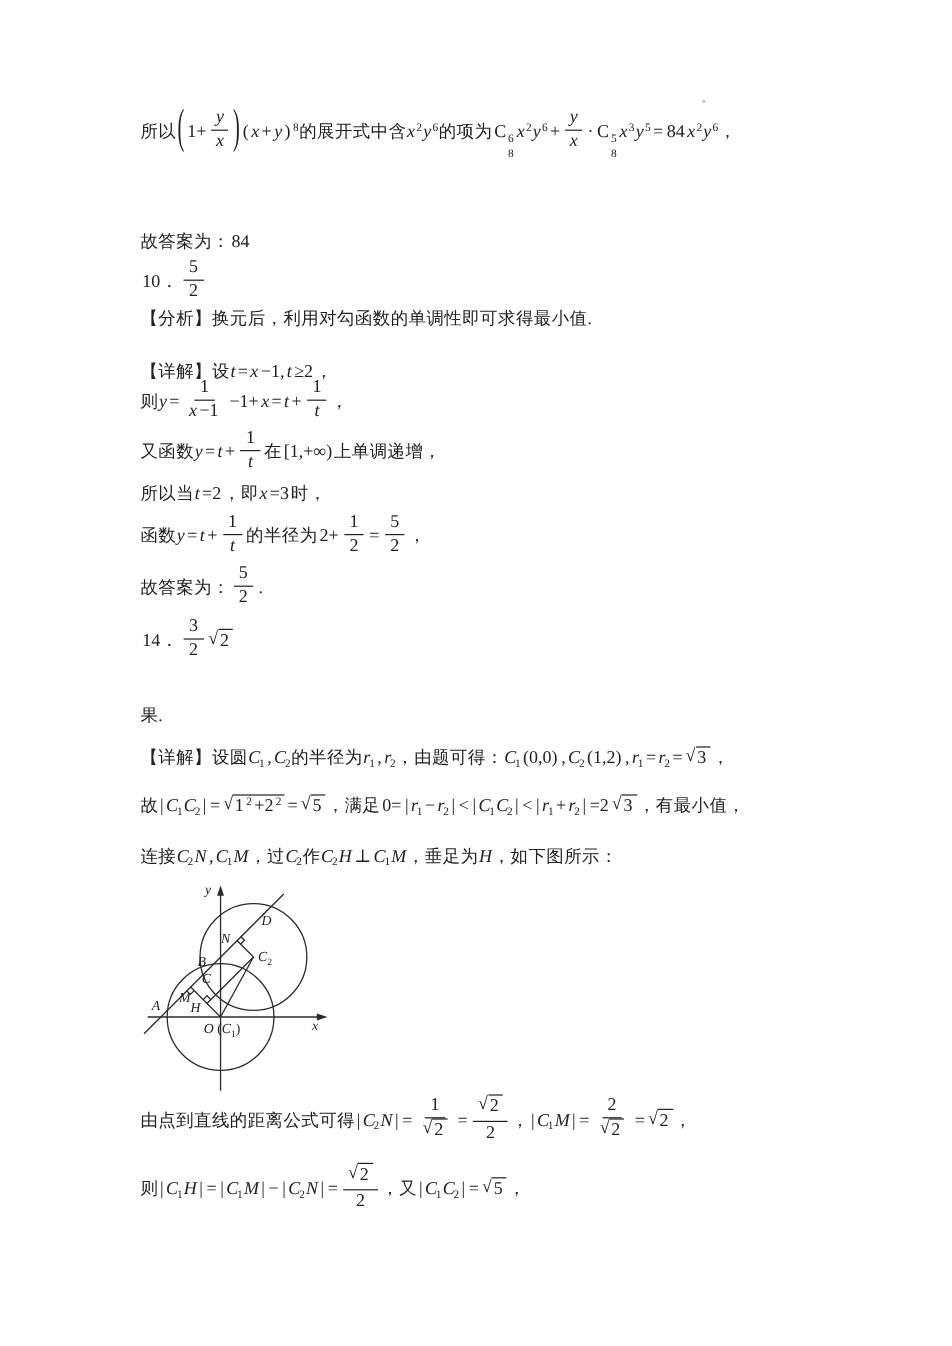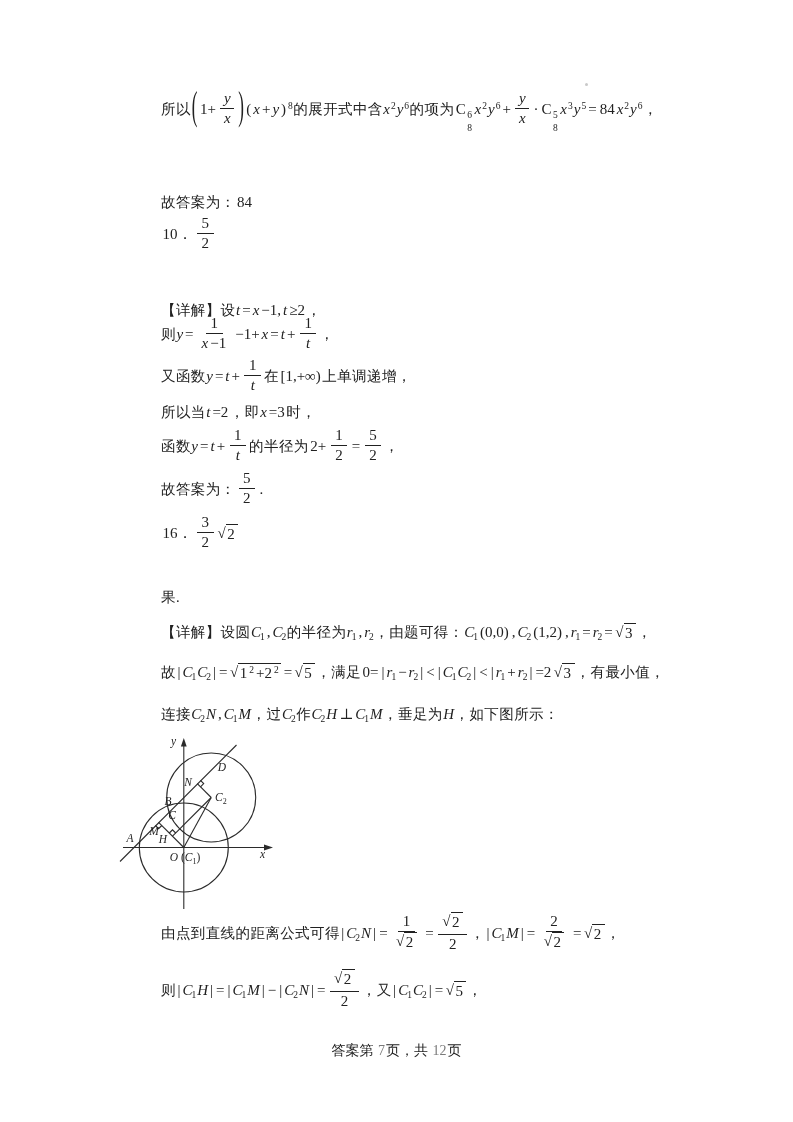--- a/index.html
+++ b/index.html
@@ -1,18 +1,18 @@
 <!DOCTYPE html>
 <html><head>
 <meta charset="utf-8">
 <style>
   html,body{margin:0;padding:0;background:#ffffff;}
   .page{position:relative;width:793px;height:1122px;background:#ffffff;overflow:hidden;
         font-family:"Liberation Serif","DejaVu Serif",serif;color:#212121;}
-  .line{position:absolute;left:117px;white-space:nowrap;font-size:14.5px;line-height:1.35;margin-left:44px;}
+  .line{position:absolute;left:117px;white-space:nowrap;font-size:14.5px;line-height:1.35;}
   .tk{display:inline;}
   .tk-c{font-size:14.5px;letter-spacing:0.4px;}
   .tk-r{font-size:15px;padding:0 1.5px;}
   .tk-i{font-size:15px;font-style:italic;padding:0 0.5px;}
   .tk-u{font-size:9.5px;position:relative;top:-5px;padding:0 0.5px;}
   .tk-b{font-size:9.5px;position:relative;top:3px;padding:0 0.5px;}
   .tk-i + .tk-b{margin-left:-2px;}
   .tk-ss{display:inline-flex;flex-direction:column;align-items:flex-start;line-height:1;
          font-size:9.5px;vertical-align:-0.45em;gap:3px;margin:0 2px 0 0;}
   .tk-f{display:inline-flex;flex-direction:column;align-items:center;vertical-align:middle;
@@ -51,20 +51,21 @@
         <span class="fd"><span class="tk tk-i">x</span></span>
       </span><span class="tk tk-r">·</span><span class="tk tk-r">C</span><span class="tk tk-ss">
         <span class="">5</span>
         <span class="">8</span>
       </span><span class="tk tk-i">x</span><span class="tk tk-u">3</span><span class="tk tk-i">y</span><span class="tk tk-u">5</span><span class="tk tk-r">=</span><span class="tk tk-r">84</span><span class="tk tk-i">x</span><span class="tk tk-u">2</span><span class="tk tk-i">y</span><span class="tk tk-u">6</span><span class="tk tk-c">，</span></div>
   <div class="line" style="top:192px"><span class="tk tk-c">故答案为：</span><span class="tk tk-r">84</span></div>
   <div class="line" style="top:217px"><span class="tk tk-r">10．</span><span class="tk tk-f">
         <span class="fn"><span class="tk tk-r">5</span></span>
         <span class="fd"><span class="tk tk-r">2</span></span>
       </span></div>
+  <div class="line" style="top:257px"><span class="tk tk-c">【分析】换元后，利用对勾函数的单调性即可求得最小值.</span></div>
   <div class="line" style="top:300px"><span class="tk tk-c">【详解】设</span><span class="tk tk-i">t</span><span class="tk tk-r">=</span><span class="tk tk-i">x</span><span class="tk tk-r">−1,</span><span class="tk tk-i">t</span><span class="tk tk-r">≥2</span><span class="tk tk-c">，</span></div>
   <div class="line" style="top:317px"><span class="tk tk-c">则</span><span class="tk tk-i">y</span><span class="tk tk-r">=</span><span class="tk tk-f">
         <span class="fn"><span class="tk tk-r">1</span></span>
         <span class="fd"><span class="tk tk-i">x</span><span class="tk tk-r">−1</span></span>
       </span><span class="tk tk-r">−1+</span><span class="tk tk-i">x</span><span class="tk tk-r">=</span><span class="tk tk-i">t</span><span class="tk tk-r">+</span><span class="tk tk-f">
         <span class="fn"><span class="tk tk-r">1</span></span>
         <span class="fd"><span class="tk tk-i">t</span></span>
       </span><span class="tk tk-c">，</span></div>
   <div class="line" style="top:359px"><span class="tk tk-c">又函数</span><span class="tk tk-i">y</span><span class="tk tk-r">=</span><span class="tk tk-i">t</span><span class="tk tk-r">+</span><span class="tk tk-f">
         <span class="fn"><span class="tk tk-r">1</span></span>
@@ -78,21 +79,21 @@
         <span class="fn"><span class="tk tk-r">1</span></span>
         <span class="fd"><span class="tk tk-r">2</span></span>
       </span><span class="tk tk-r">=</span><span class="tk tk-f">
         <span class="fn"><span class="tk tk-r">5</span></span>
         <span class="fd"><span class="tk tk-r">2</span></span>
       </span><span class="tk tk-c">，</span></div>
   <div class="line" style="top:472px"><span class="tk tk-c">故答案为：</span><span class="tk tk-f">
         <span class="fn"><span class="tk tk-r">5</span></span>
         <span class="fd"><span class="tk tk-r">2</span></span>
       </span><span class="tk tk-r">.</span></div>
-  <div class="line" style="top:516px"><span class="tk tk-r">16．</span><span class="tk tk-f">
+  <div class="line" style="top:516px"><span class="tk tk-r">14．</span><span class="tk tk-f">
         <span class="fn"><span class="tk tk-r">3</span></span>
         <span class="fd"><span class="tk tk-r">2</span></span>
       </span><span class="tk tk-q">
         <span class="rad">√</span>
         <span class="rc"><span class="tk tk-r">2</span></span>
       </span></div>
   <div class="line" style="top:588px"><span class="tk tk-c">果.</span></div>
   <div class="line" style="top:622px"><span class="tk tk-c">【详解】设圆</span><span class="tk tk-i">C</span><span class="tk tk-b">1</span><span class="tk tk-r">,</span><span class="tk tk-i">C</span><span class="tk tk-b">2</span><span class="tk tk-c">的半径为</span><span class="tk tk-i">r</span><span class="tk tk-b">1</span><span class="tk tk-r">,</span><span class="tk tk-i">r</span><span class="tk tk-b">2</span><span class="tk tk-c">，由题可得：</span><span class="tk tk-i">C</span><span class="tk tk-b">1</span><span class="tk tk-r">(0,0)</span><span class="tk tk-r">,</span><span class="tk tk-i">C</span><span class="tk tk-b">2</span><span class="tk tk-r">(1,2)</span><span class="tk tk-r">,</span><span class="tk tk-i">r</span><span class="tk tk-b">1</span><span class="tk tk-r">=</span><span class="tk tk-i">r</span><span class="tk tk-b">2</span><span class="tk tk-r">=</span><span class="tk tk-q">
         <span class="rad">√</span>
         <span class="rc"><span class="tk tk-r">3</span></span>
@@ -171,17 +172,14 @@
       <text class="fig-label" x="44" y="100" text-anchor="middle">M</text>
       <text class="fig-label" x="53" y="108" text-anchor="middle">H</text>
       <text class="fig-label" x="58" y="70" text-anchor="middle">B</text>
       <text class="fig-label" x="62" y="84" text-anchor="middle">C</text>
       <text class="fig-label" x="78" y="51" text-anchor="middle">N</text>
       <text class="fig-label" x="112" y="36" text-anchor="middle">D</text>
       <text class="fig-label" x="105" y="66"><tspan>C</tspan><tspan class="fig-roman" font-size="8" dy="3">2</tspan></text>
     </svg>
   </div>
 
-  <div class="footer">
-    <span>答案第 </span><span class="num">7</span><span>页，共 </span><span class="num">12</span><span>页</span>
-  </div>
 
 </div>
 
 </body></html>

